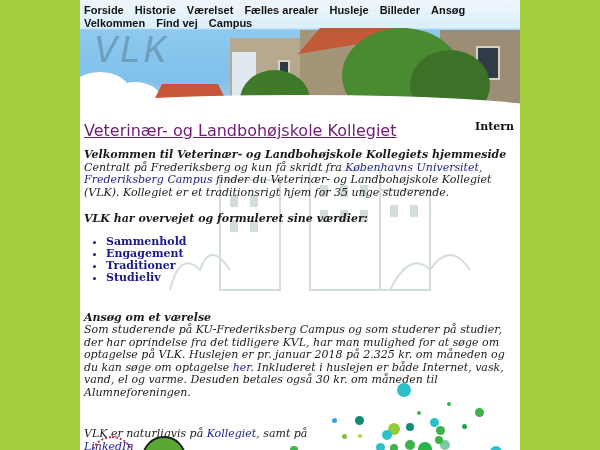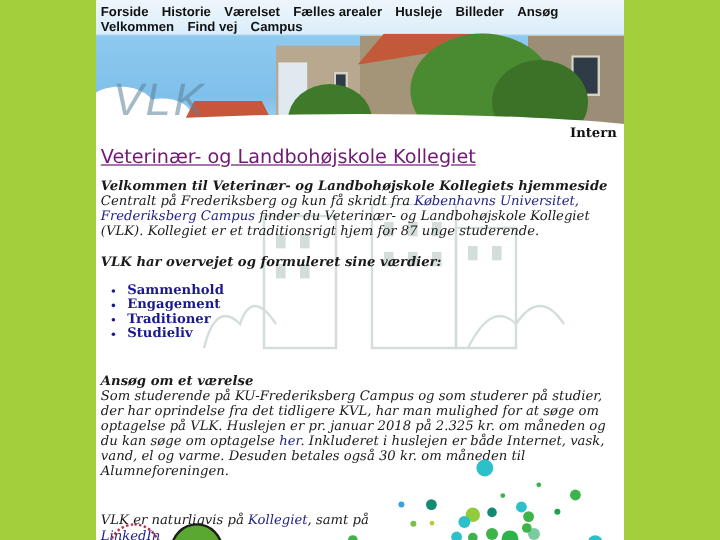--- a/index.html
+++ b/index.html
@@ -27,32 +27,32 @@
     .banner .roof1 { position: absolute; left: 70px; top: 84px; width: 80px; height: 24px; background: #c8563a; clip-path: polygon(15% 0, 85% 0, 100% 100%, 0 100%); }
     .banner .roof2 { position: absolute; left: 218px; top: 28px; width: 110px; height: 26px; background: #c25a3a; clip-path: polygon(20% 0, 100% 0, 100% 30%, 0 100%); }
     .banner .tree { position: absolute; border-radius: 50%; background: #3f7a2a; }
     .banner .win { position: absolute; background: #2f3b46; border: 2px solid #d9d2c4; }
     .banner .curve {
       position: absolute; left: -40px; top: 95px; width: 520px; height: 60px;
       background: #ffffff; border-radius: 50% 50% 0 0 / 30% 30% 0 0;
     }
     .vlk-logo {
       position: absolute; left: 14px; top: 30px;
-      font-family: Liberation Sans, sans-serif; font-style: italic;
-      font-size: 38px; color: rgba(90,130,150,0.55); letter-spacing: 2px; margin-top: 33px;
+      font-family: Liberation Mono, monospace; font-style: italic;
+      font-size: 38px; color: rgba(90,130,150,0.55); letter-spacing: 2px;
     }
     
     .nav {
       position: absolute; left: 0; top: 4px; width: 529px; text-align: left;
       font-family: Liberation Sans, sans-serif; font-weight: bold; font-size: 11px;
       line-height: 13px; color: #111;
     }
     .nav a { color: #111; text-decoration: none; margin: 0 4px; }
     .intern {
-      position: absolute; right: 6px; top: 104px;
+      position: absolute; right: 6px; top: 120px;
       font-weight: bold; font-size: 11px; color: #111; text-decoration: none; text-align: center;
     }
     
     .watermark { position: absolute; left: 80px; top: 170px; width: 320px; height: 130px; opacity: 0.22; }
     
     .content {
       position: absolute; left: 4px; top: 122px; width: 430px;
       font-size: 11px; line-height: 12.5px; color: #1a1a1a;
     }
     .title {
@@ -132,21 +132,21 @@
         <rect x="200" y="40" width="8" height="12"></rect>
       <rect x="230" y="35" width="8" height="12"></rect>
         <rect x="250" y="35" width="8" height="12"></rect>
     </g>
   </svg>
 
   <div class="content">
     <h1 class="title">Veterinær- og Landbohøjskole Kollegiet</h1>
     <p class="welcome">Velkommen til Veterinær- og Landbohøjskole Kollegiets hjemmeside</p>
     <p>
-      <span>Centralt på Frederiksberg og kun få skridt fra </span><a href="#" class="lnk">Københavns Universitet, Frederiksberg Campus</a><span> finder du Veterinær- og Landbohøjskole Kollegiet (VLK). Kollegiet er et traditionsrigt hjem for 87 unge studerende.</span>
+      <span>Centralt på Frederiksberg og kun få skridt fra </span><a href="#" class="lnk">Københavns Universitet, Frederiksberg Campus</a><span> finder du Veterinær- og Landbohøjskole Kollegiet (VLK). Kollegiet er et traditionsrigt hjem for 35 unge studerende.</span>
     </p>
 
     <p class="values-head">VLK har overvejet og formuleret sine værdier:</p>
     <ul class="values">
       <li>Sammenhold</li>
       <li>Engagement</li>
       <li>Traditioner</li>
       <li>Studieliv</li>
     </ul>
 

